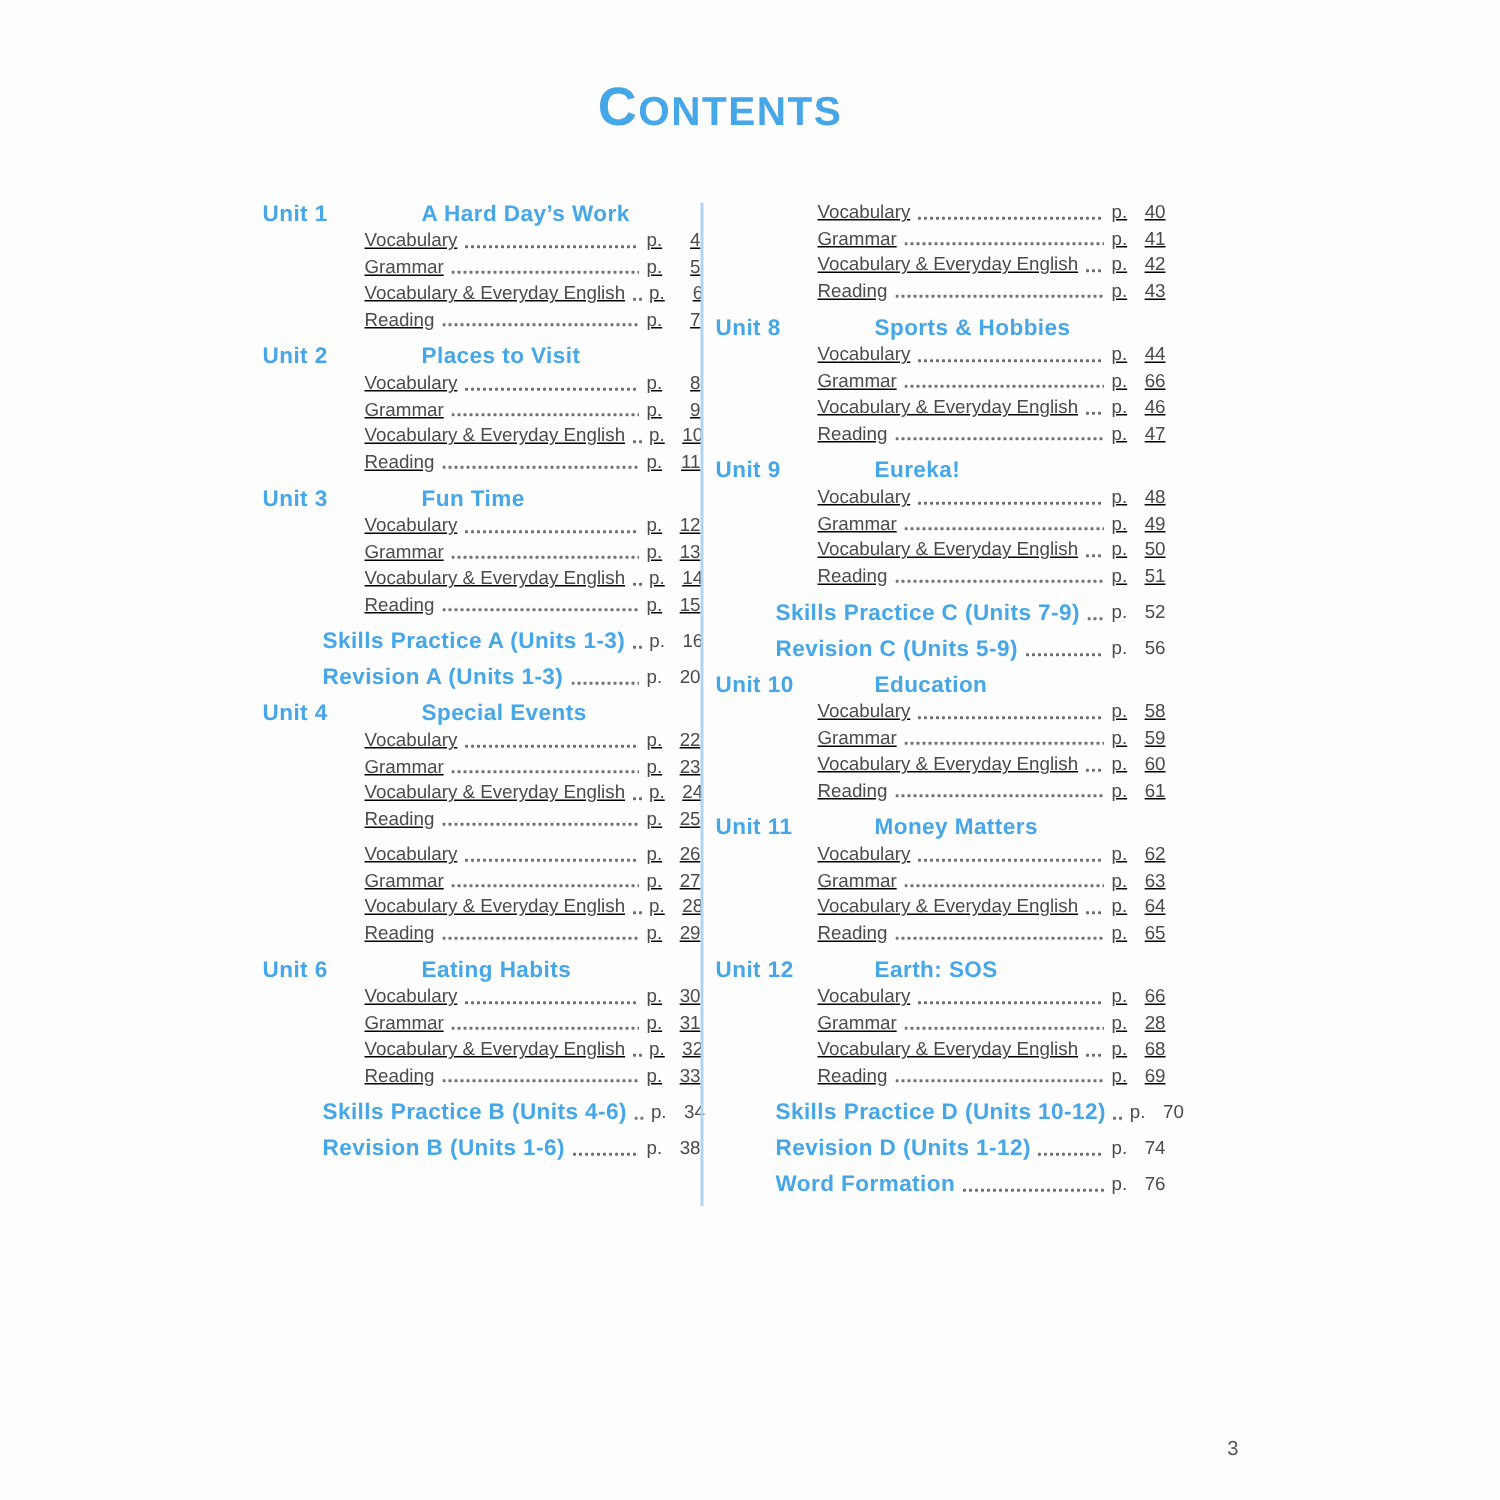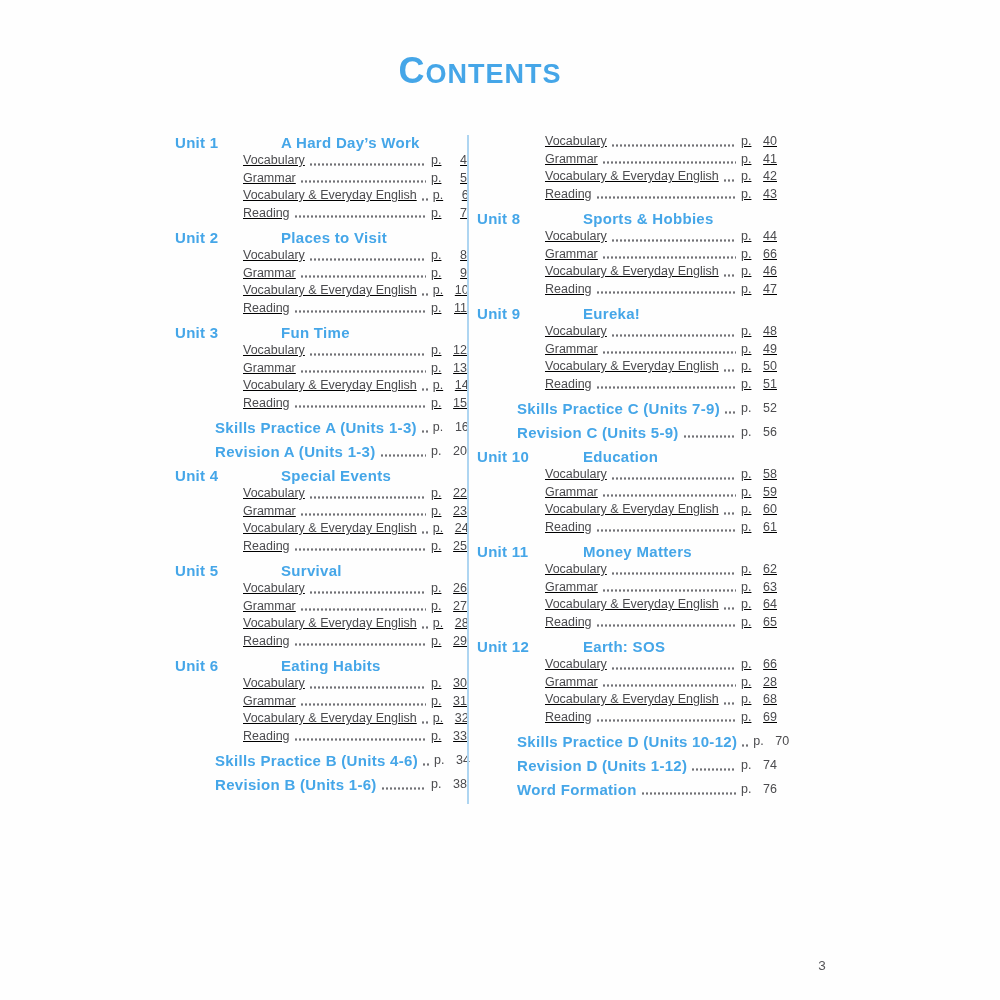--- a/index.html
+++ b/index.html
@@ -315,24 +315,20 @@
     <span class="leader"></span>
     <span class="page-ref">
                 <span class="p-abbrev">p.</span>
                 <span class="page-num">25</span>
               </span>
   </div>
 </div>
   </div>
 
   <div class="unit-entry">
-    <div class="unit-heading">
-      <span class="unit-label">Unit 5</span>
-      <span class="unit-title">Survival</span>
-    </div>
     <div class="unit-items">
   <div class="toc-row">
     <span class="row-label">Vocabulary</span>
     <span class="leader"></span>
     <span class="page-ref">
                 <span class="p-abbrev">p.</span>
                 <span class="page-num">26</span>
               </span>
   </div>
 

